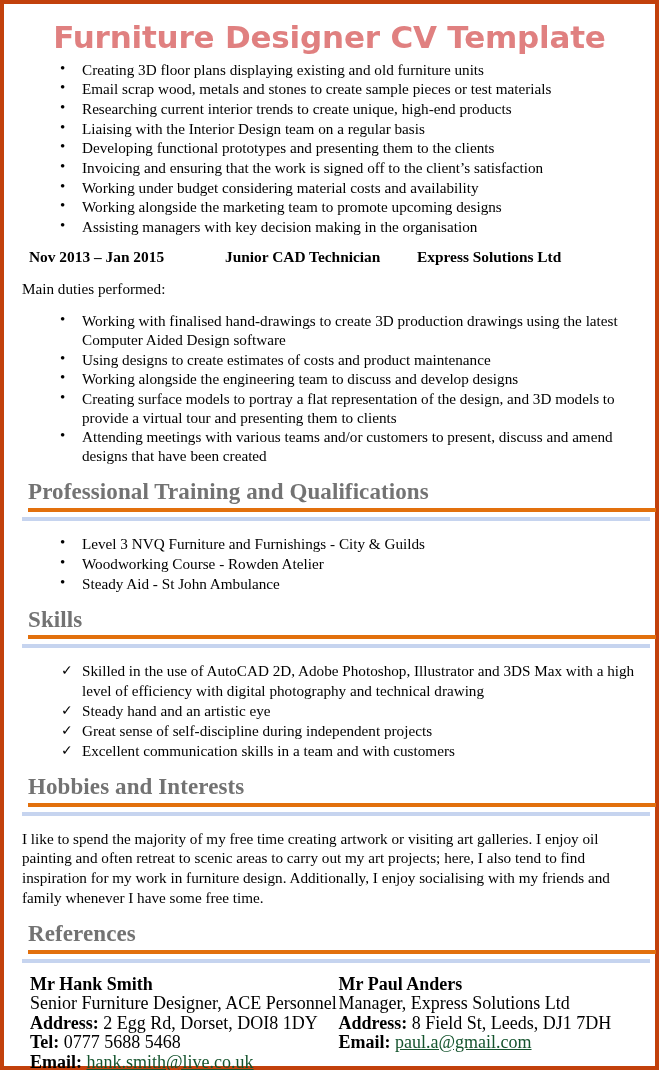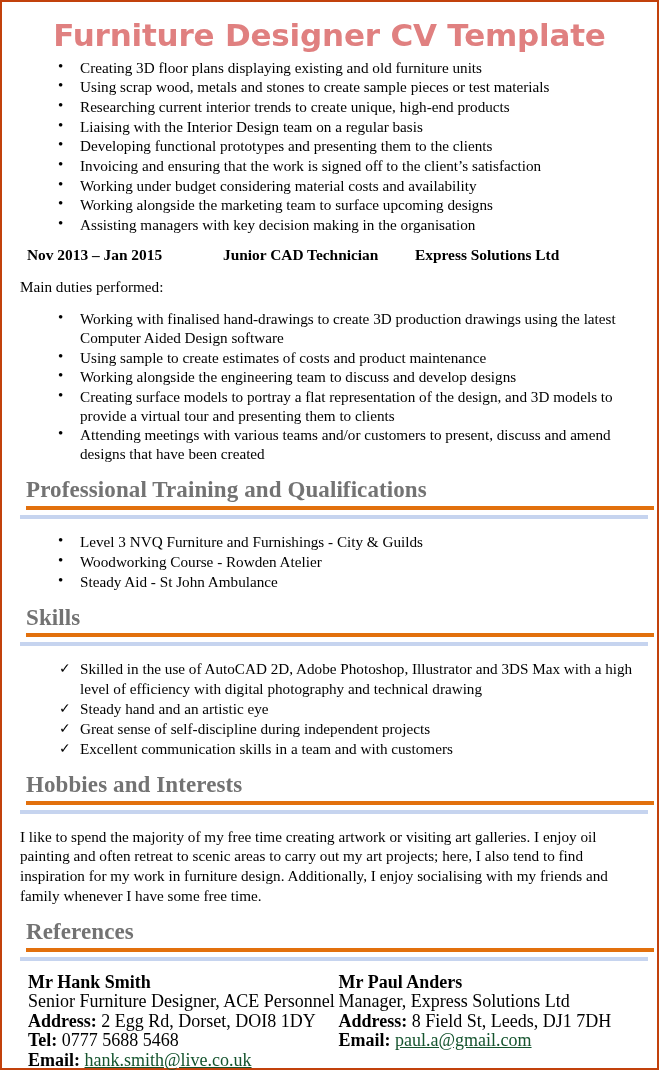--- a/index.html
+++ b/index.html
@@ -11,21 +11,21 @@
     width: 659px;
     height: 1070px;
     font-family: "Liberation Serif", "DejaVu Serif", serif;
     color: #000000;
     overflow: hidden;
   }
   .page {
     box-sizing: border-box;
     width: 659px;
     height: 1070px;
-    border: 2px solid #c2410c;
+    border: 4px solid #c2410c;
     background: #ffffff;
     padding: 0;
     position: relative;
   }
   .inner {
     padding: 0 8px 0 8px;
   }
 
   
   .doc-title {
@@ -170,39 +170,39 @@
 </head>
 <body>
 
 <div class="page">
   <div class="inner">
 
     <div class="doc-title">Furniture Designer CV Template</div>
 
     <ul class="bullets">
       <li>Creating 3D floor plans displaying existing and old furniture units</li>
-      <li>Using scrap wood, metals and stones to create sample pieces or test materials</li>
+      <li>Email scrap wood, metals and stones to create sample pieces or test materials</li>
       <li>Researching current interior trends to create unique, high-end products</li>
       <li>Liaising with the Interior Design team on a regular basis</li>
       <li>Developing functional prototypes and presenting them to the clients</li>
       <li>Invoicing and ensuring that the work is signed off to the client’s satisfaction</li>
       <li>Working under budget considering material costs and availability</li>
-      <li>Working alongside the marketing team to surface upcoming designs</li>
+      <li>Working alongside the marketing team to promote upcoming designs</li>
       <li>Assisting managers with key decision making in the organisation</li>
     </ul>
 
     <div class="job-row">
       <span class="col-date">Nov 2013 – Jan 2015</span><span class="col-title">Junior CAD Technician</span><span class="col-company">Express Solutions Ltd</span>
     </div>
 
     <div class="lead-line">Main duties performed:</div>
 
     <ul class="bullets tight">
       <li>Working with finalised hand-drawings to create 3D production drawings using the latest Computer Aided Design software</li>
-      <li>Using sample to create estimates of costs and product maintenance</li>
+      <li>Using designs to create estimates of costs and product maintenance</li>
       <li>Working alongside the engineering team to discuss and develop designs</li>
       <li>Creating surface models to portray a flat representation of the design, and 3D models to provide a virtual tour and presenting them to clients</li>
       <li>Attending meetings with various teams and/or customers to present, discuss and amend designs that have been created</li>
     </ul>
 
     <div class="section">
       <div class="section-title">Professional Training and Qualifications</div>
       <div class="rule-orange"></div>
       <div class="rule-blue"></div>
       <div class="section-body">

